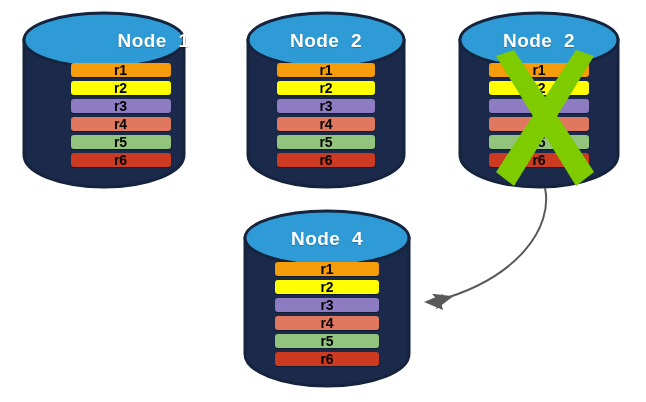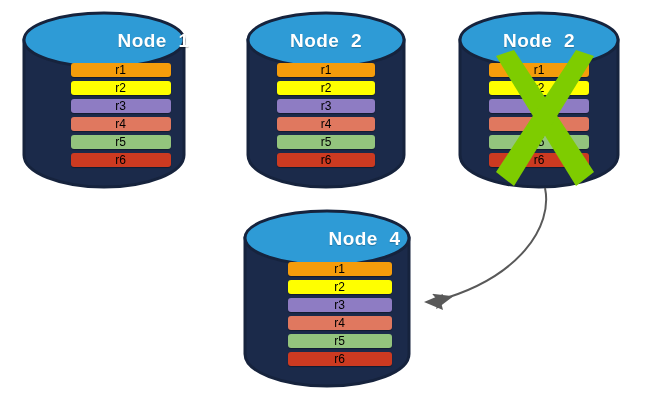--- a/index.html
+++ b/index.html
@@ -49,22 +49,22 @@
     height: 14px;
     border-radius: 3px;
     box-shadow: 0 1px 1px rgba(0,0,0,0.35);
     display: flex;
     align-items: center;
     justify-content: center;
   }
   .row:last-child { margin-bottom: 0; }
   .row-label {
     color: #000000;
-    font-weight: normal;
-    font-size: 12px;
+    font-weight: bold;
+    font-size: 14px;
     line-height: 12px;
   }
   .xmark {
     position: absolute;
     pointer-events: none;
   }
   .arrow-layer {
     position: absolute;
     left: 0;
     top: 0;
@@ -162,21 +162,21 @@
     </div>
   </div>
 
   <svg class="xmark" style="left:496px; top:50px;" width="98" height="136" viewBox="0 0 98 136">
     <g fill="#7ECC00">
       <polygon points="0,6 18,0 98,122 80,136"></polygon>
       <polygon points="98,6 80,0 0,122 18,136"></polygon>
     </g>
   </svg>
 
-  <div class="node" style="left:243px; top:208px; width:168px; height:176px;padding-left:25px;">
+  <div class="node" style="left:243px; top:208px; width:168px; height:176px;">
     <svg class="node-svg" width="168" height="176" viewBox="0 0 168 176">
       <path d="M2,30 L2,146 A82,32 0 0 0 166,146 L166,30 Z" fill="#1B2A4A" stroke="#16233D" stroke-width="3"></path>
       <ellipse cx="84" cy="30" rx="82" ry="27" fill="#2E9BD6" stroke="#16233D" stroke-width="3"></ellipse>
     </svg>
     <div class="node-title" style="top:20px;">Node  4</div>
     <div class="rows" style="top:54px;">
       <div class="row" style="width:104px; background:#F59C0B;">
         <span class="row-label">r1</span>
       </div>
       <div class="row" style="width:104px; background:#FFFF00;">

